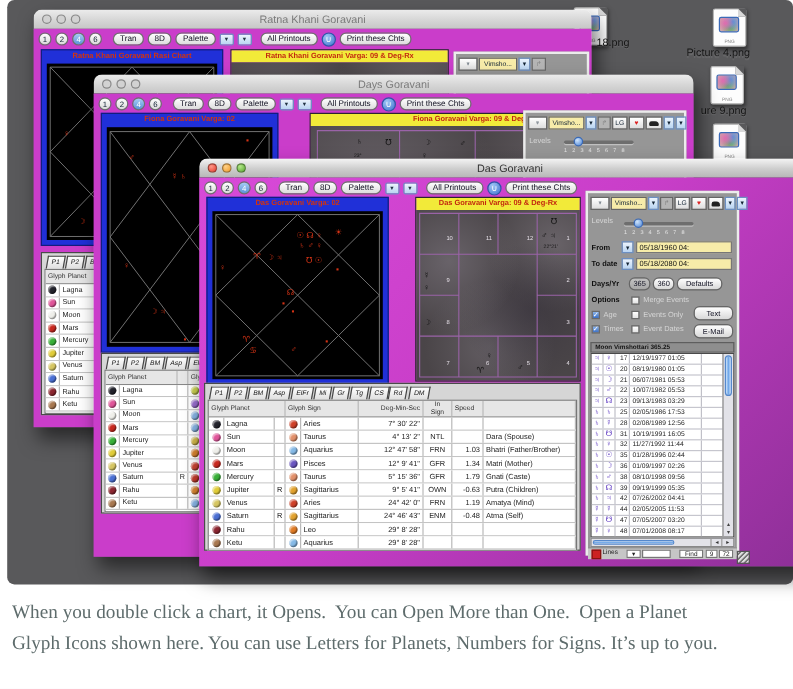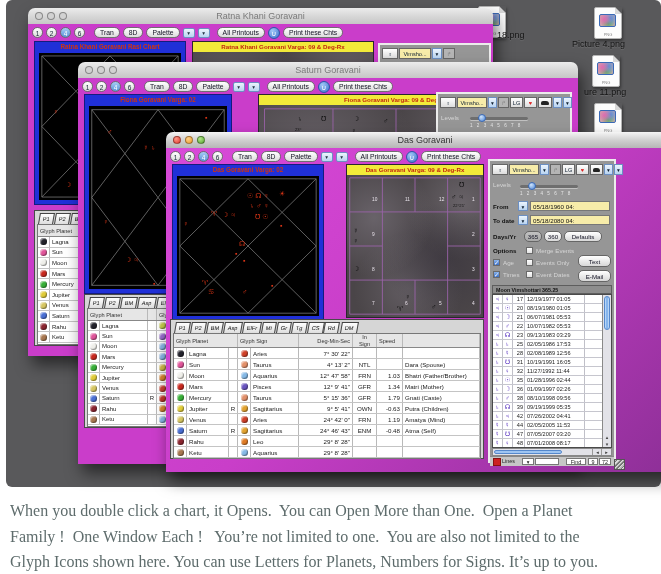--- a/index.html
+++ b/index.html
@@ -141,21 +141,21 @@
         <span class="fold"></span>
         <span class="thumb"></span>
         <span class="ftype">PNG</span>
       </div>
     <div class="icon-label" style="left:566px;top:39px;">Picture 4.png</div>
     <div class="png-icon" style="left:586px;top:55px;">
         <span class="fold"></span>
         <span class="thumb"></span>
         <span class="ftype">PNG</span>
       </div>
-    <div class="icon-label" style="left:578px;top:87px;">ure 11.png</div>
+    <div class="icon-label" style="left:578px;top:87px;">ure 9.png</div>
     <div class="png-icon" style="left:588px;top:103px;">
         <span class="fold"></span>
         <span class="thumb"></span>
         <span class="ftype">PNG</span>
       </div>
 
     <div class="win inactive" style="left:22px;top:8px;width:465px;height:348px;">
       <div class="titlebar">
         <span class="lights">
             <span class="light"></span>
@@ -352,21 +352,21 @@
       </div>
     </div>
 
     <div class="win inactive" style="left:72px;top:62px;width:500px;height:402px;">
       <div class="titlebar">
         <span class="lights">
             <span class="light"></span>
             <span class="light"></span>
             <span class="light"></span>
           </span>
-        <span class="wtitle">Saturn Goravani</span>
+        <span class="wtitle">Days Goravani</span>
       </div>
       <div class="content">
         <div class="tbar">
           <span class="cbtn">1</span>
           <span class="cbtn">2</span>
           <span class="cbtn sel">4</span>
           <span class="cbtn">6</span>
           <span class="pill" style="margin-left:6px;">Tran</span>
           <span class="pill">8D</span>
           <span class="pill">Palette</span>
@@ -1046,16 +1046,15 @@
             <span class="fbox" style="left:109px;top:1px;width:12px;">72</span>
           </div>
         </div>
         <div class="grip" style="left:448px;top:311px;"></div>
       </div>
     </div>
   </div>
 
   <div class="caption">
     <div>When you double click a chart, it Opens.  You can Open More than One.  Open a Planet</div>
-    <div>Family !  One Window Each !   You’re not limited to one.  You are also not limited to the</div>
     <div>Glyph Icons shown here. You can use Letters for Planets, Numbers for Signs. It’s up to you.</div>
   </div>
 </div>
 
 </body></html>

